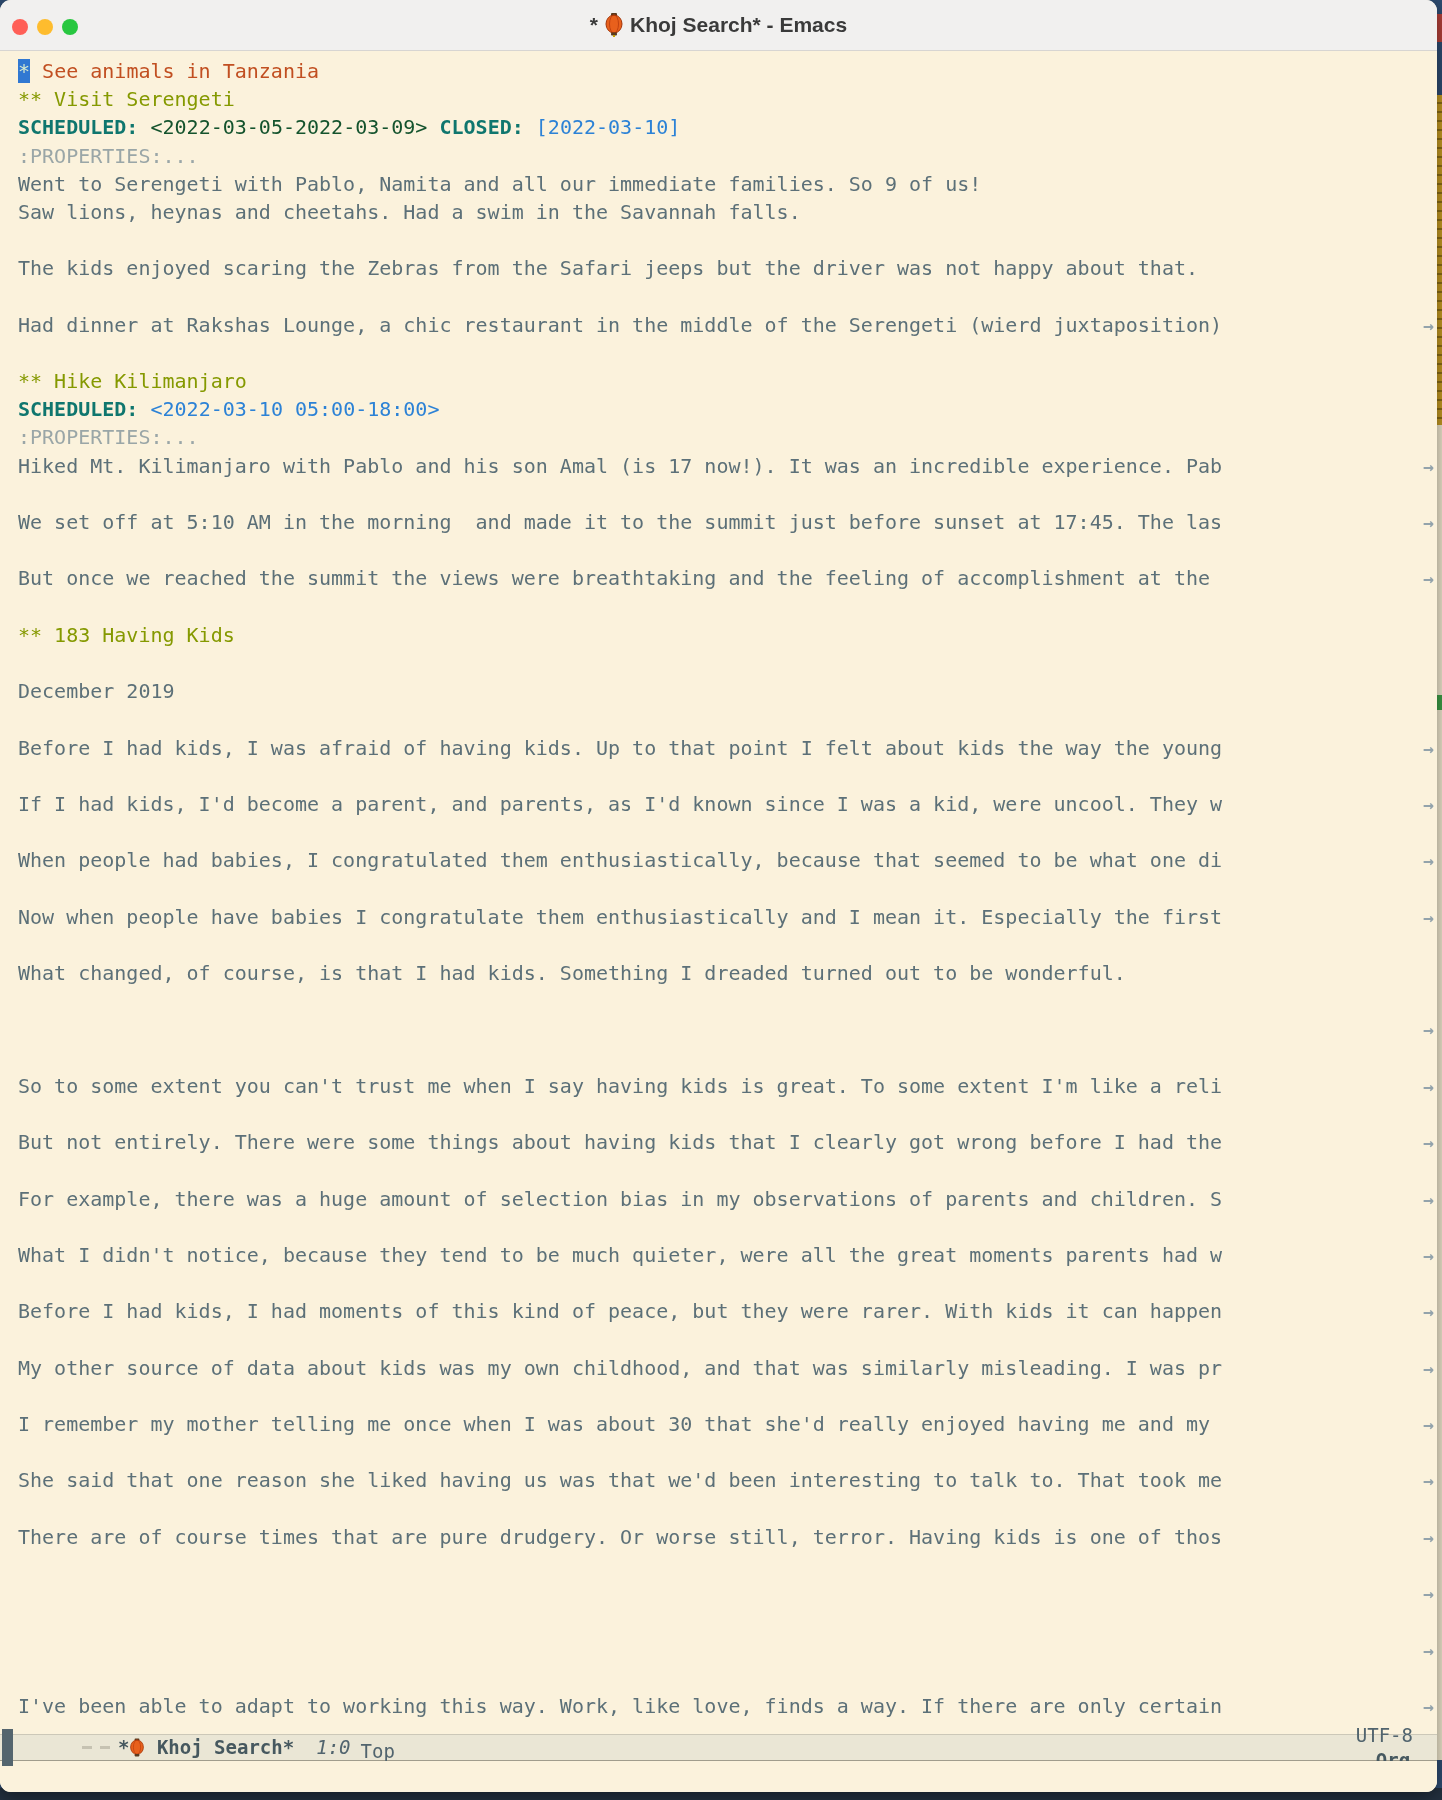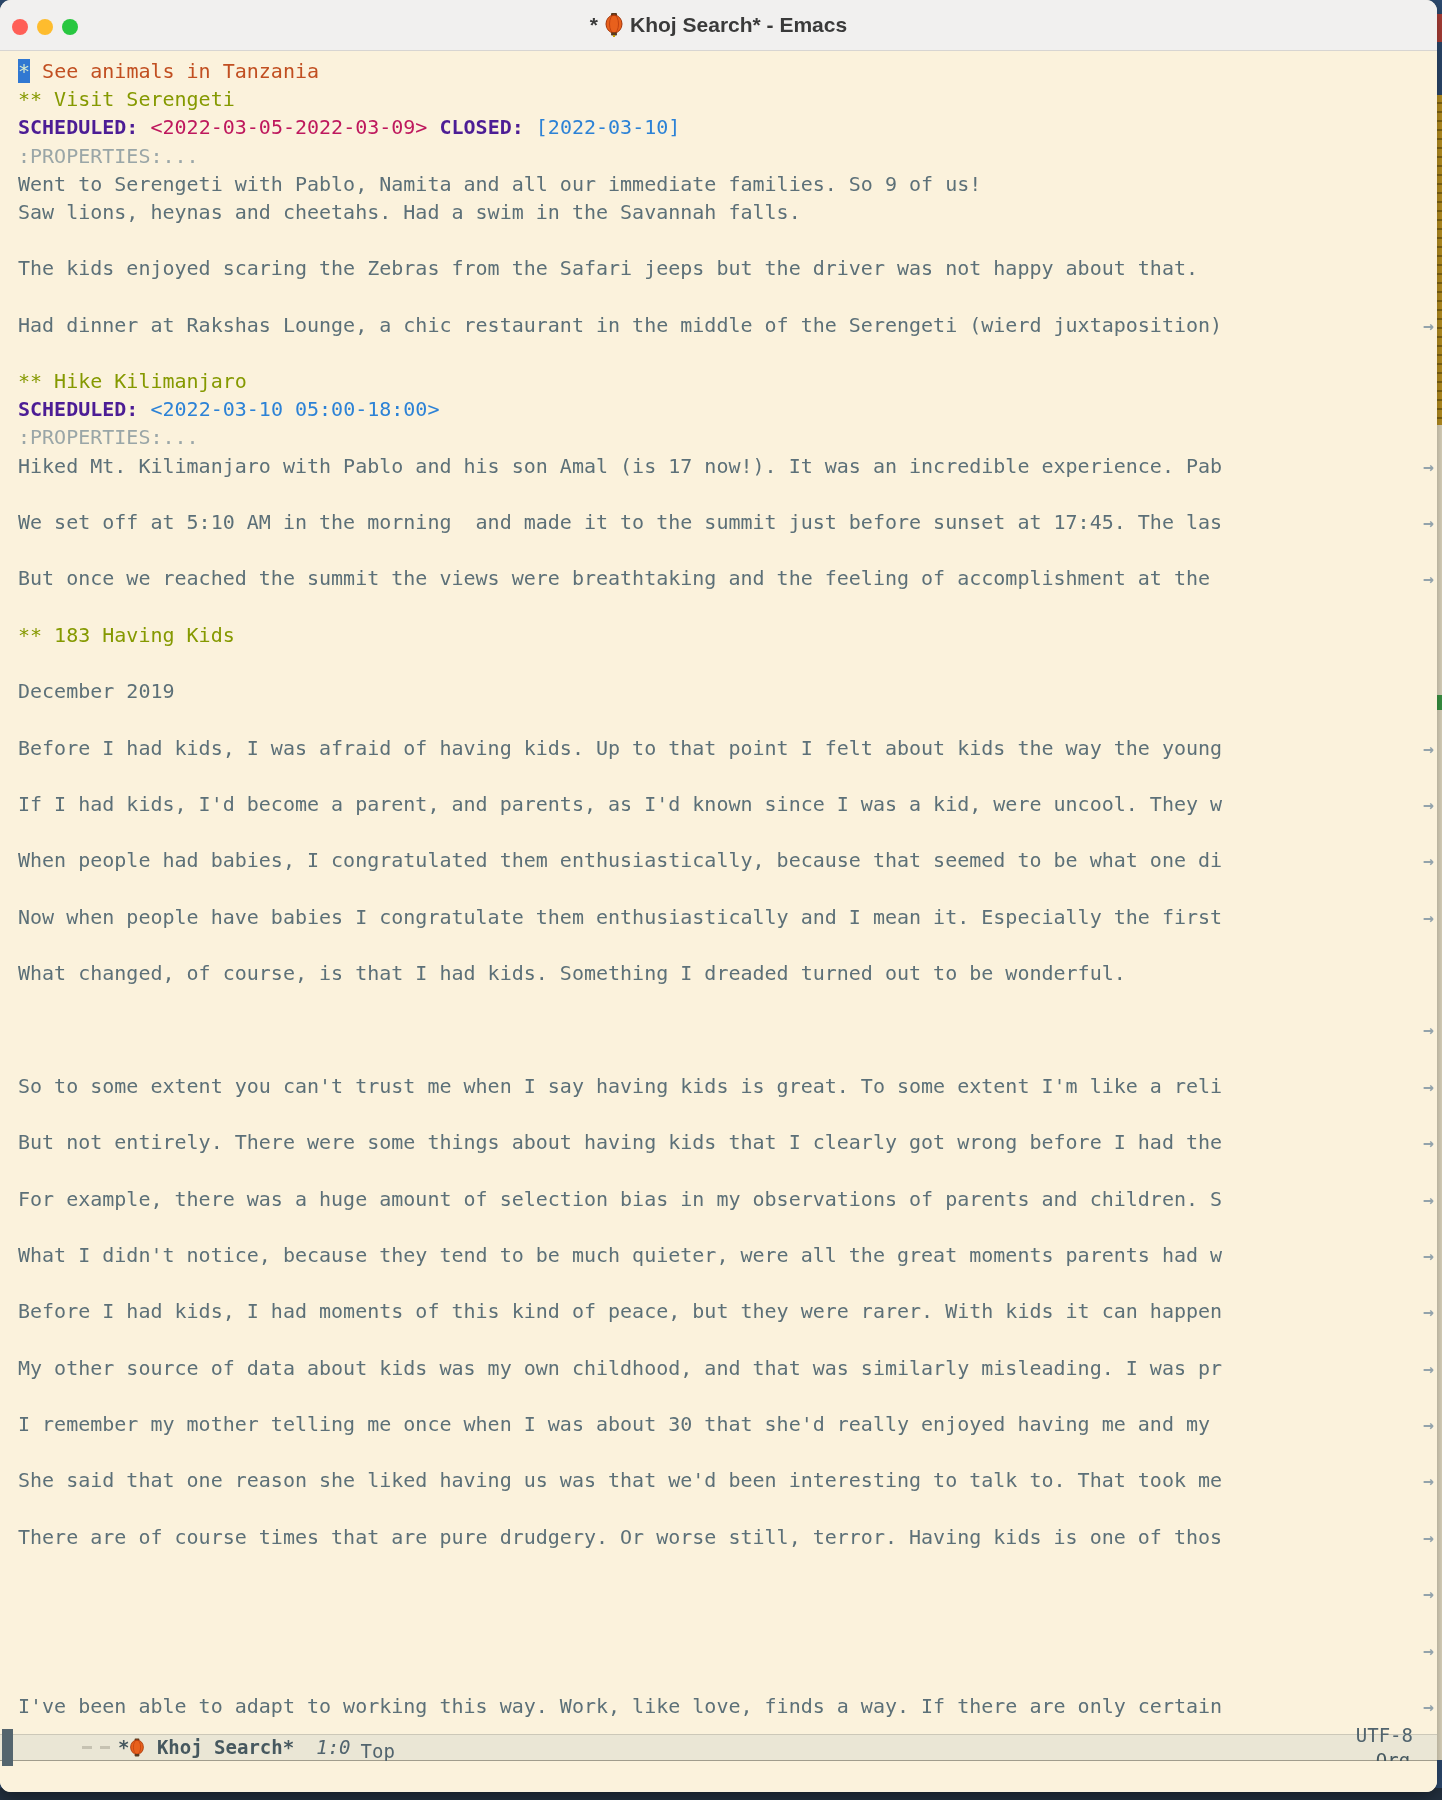--- a/index.html
+++ b/index.html
@@ -49,43 +49,43 @@
     padding:6px 0 0 18px;box-sizing:border-box;
     font-size:20px;line-height:28.2px;color:#5C7078;
     overflow:hidden;
   }
   .line{white-space:pre;position:relative;height:28.2px;}
   .cursor-char{background:#3178D2;color:#D8E9CE;}
   .h1-text{color:#C14F21;}
   .h2-text{color:#859900;}
   .drawer-text{color:#9AA6A7;text-align:right;}
   .body-text{color:#5C7078;}
-  .seg-kw{color:#4c1d95;font-weight:bold;margin-top:20px;}
+  .seg-kw{color:#0f766e;font-weight:bold;margin-top:20px;}
   .seg-date{color:#2C82D6;}
-  .seg-date-dim{color:#be185d;}
+  .seg-date-dim{color:#14532d;}
   .seg-body{color:#5C7078;}
   .trunc-arrow{
     position:absolute;right:3px;top:1px;
     color:#93A3AB;font-size:18px;font-weight:bold;
   }
 
   
   .modeline{
     position:absolute;left:0;top:1734px;width:100%;height:27px;
     background:#EAE6D5;border-top:1px solid #CCC8B8;border-bottom:1px solid #A09C8C;
     box-sizing:border-box;
     font-size:19px;line-height:25px;color:#51646E;
     display:flex;align-items:center;
   }
   .ml-left{padding-left:82px;display:flex;align-items:center;white-space:pre;}
   .ml-name{font-weight:bold;color:#46585F;display:flex;align-items:center;}
   .ml-pos{margin-left:22px;font-style:italic;}
   .ml-loc{margin-left:10px;margin-top:8px;}
   .ml-right{margin-left:auto;padding-right:24px;white-space:pre;}
-  .ml-mode{font-weight:normal;color:#46585F;margin-left:20px;}
+  .ml-mode{font-weight:bold;color:#46585F;margin-left:20px;}
   .ml-dash{display:inline-block;width:10px;height:3px;background:#C6C2B2;margin-right:8px;}
   .scroll-thumb{
     position:absolute;left:2px;top:1729px;width:11px;height:37px;
     background:#54656E;z-index:5;
   }
 
   
   .minibuffer{
     position:absolute;left:0;top:1761px;width:100%;height:31px;
     background:#FBF2DC;

